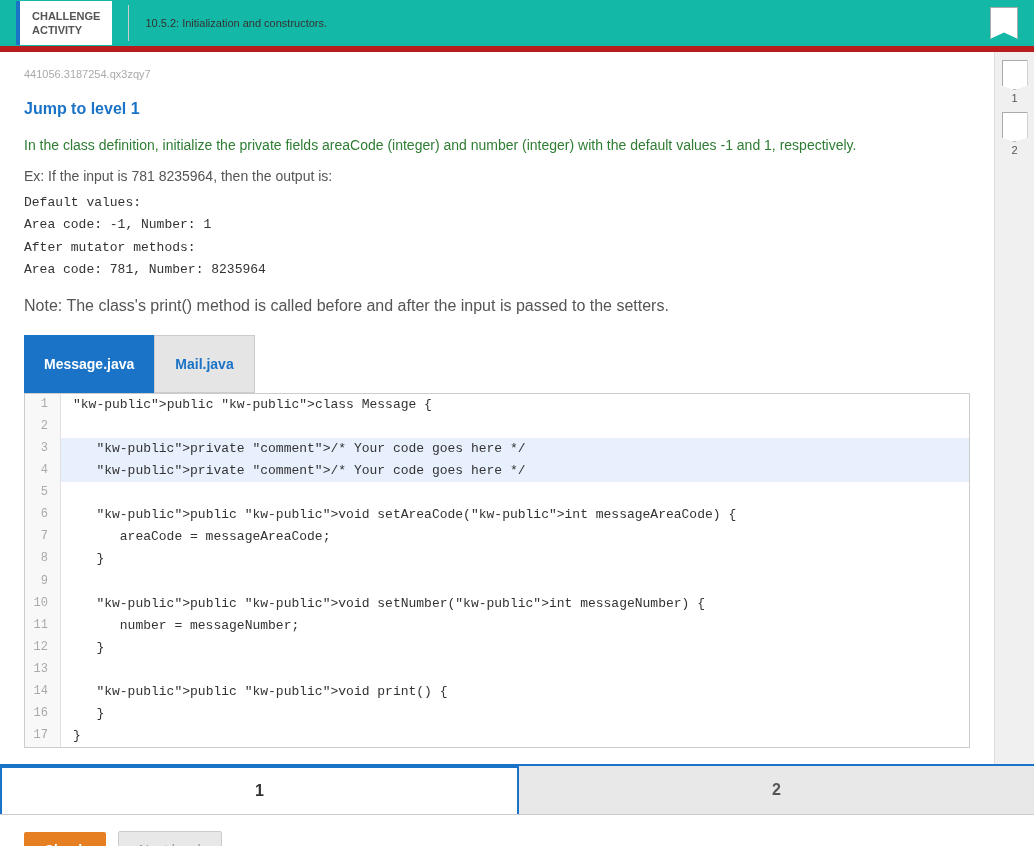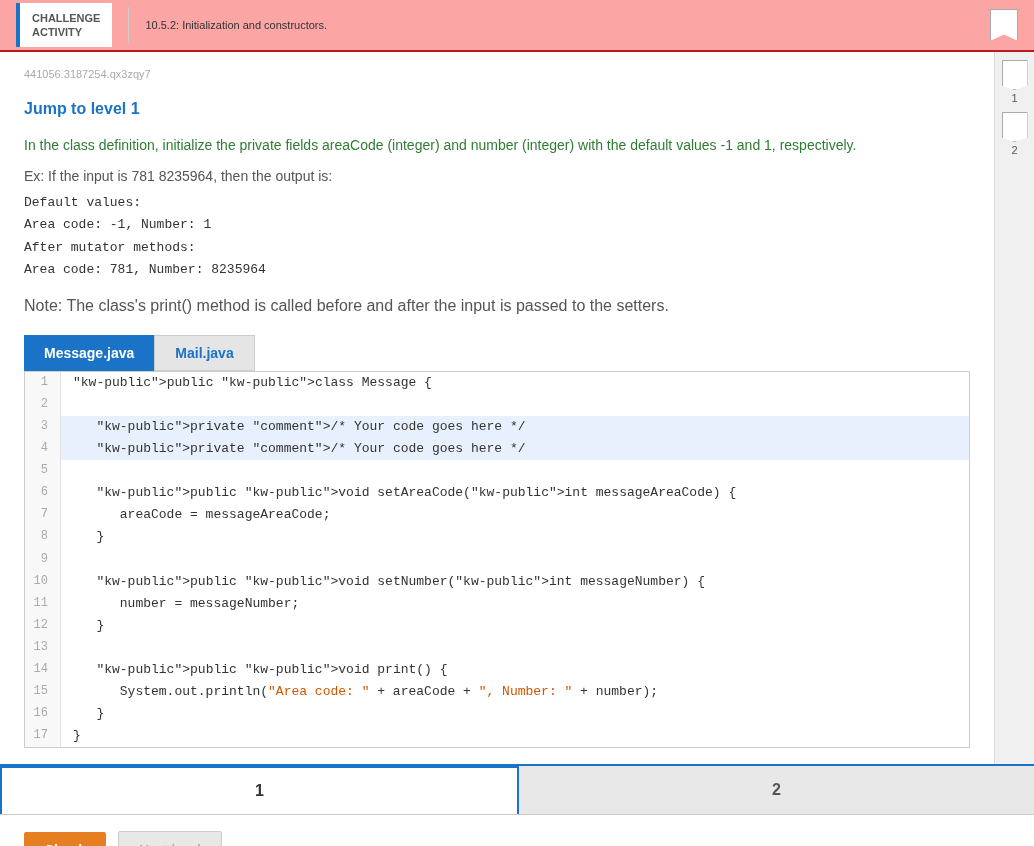--- a/index.html
+++ b/index.html
@@ -1,21 +1,21 @@
 <!DOCTYPE html>
 <html><head>
   <meta charset="utf-8">
   <style>
     * { box-sizing: border-box; margin: 0; padding: 0; }
     body { font-family: Arial, sans-serif; font-size: 14px; background: #f5f5f5; color: #333; }
 
     .app-container { width: 1034px; min-height: 846px; background: #fff; display: flex; flex-direction: column; }
 
     
-    .header { display: flex; align-items: center; background: #fca5a5; border-bottom: 2px solid #b91c1c; padding: 0 16px; min-height: 52px; }
+    .header { display: flex; align-items: center; background: #14b8a6; border-bottom: 6px solid #b91c1c; padding: 0 16px; min-height: 52px; }
     .header-left { display: flex; align-items: center; gap: 0; }
     .challenge-label { background: #fff; border-left: 4px solid #1a73c7; padding: 8px 12px; }
     .challenge-label-text { font-size: 11px; font-weight: bold; color: #555; line-height: 1.3; }
     .header-divider { width: 1px; background: #ccc; height: 36px; margin: 0 16px; }
     .header-title { font-size: 11px; color: #333; }
     .header-bookmark { margin-left: auto; }
     .bookmark-icon { width: 28px; height: 32px; border: 1.5px solid #aaa; clip-path: polygon(0 0, 100% 0, 100% 100%, 50% 80%, 0 100%); background: #fff; }
 
     
     .main-layout { display: flex; flex: 1; }
@@ -36,21 +36,21 @@
     .description { font-size: 14px; color: #2e7d32; margin-bottom: 12px; line-height: 1.6; }
 
     .example-label { font-size: 14px; color: #555; margin-bottom: 8px; }
 
     .code-block { font-family: 'Courier New', monospace; font-size: 13px; color: #333; background: transparent; margin-bottom: 16px; line-height: 1.7; }
 
     .note-text { font-size: 16px; color: #555; margin-bottom: 20px; }
 
     
     .tabs { display: flex; margin-bottom: 0; }
-    .tab { padding: 9px 20px; font-size: 14px; font-weight: bold; cursor: pointer; border: none; }
+    .tab { padding: 20px 20px; font-size: 14px; font-weight: bold; cursor: pointer; border: none; }
     .tab.active { background: #1a73c7; color: #fff; }
     .tab.inactive { background: #e5e5e5; color: #1a73c7; border: 1px solid #ccc; }
 
     
     .code-editor { border: 1px solid #ccc; background: #fff; font-family: 'Courier New', monospace; font-size: 13px; line-height: 1.7; overflow: hidden; margin-bottom: 0; }
     .code-line { display: flex; }
     .line-num { width: 36px; text-align: right; padding-right: 12px; color: #aaa; font-size: 12px; user-select: none; background: #f8f8f8; border-right: 1px solid #e0e0e0; padding-left: 4px; }
     .line-content { padding-left: 12px; flex: 1; white-space: pre; }
     .line-highlight { background: #e8f0fe; }
     .string { color: #d35400; }
@@ -165,24 +165,20 @@
           </div>
           <div class="code-line">
             <div class="line-num">13</div>
             <div class="line-content">&nbsp;</div>
           </div>
           <div class="code-line">
             <div class="line-num">14</div>
             <div class="line-content">   <span class="&lt;span">"kw-public"</span>&gt;public <span class="&lt;span">"kw-public"</span>&gt;void print() {</div>
           </div>
           <div class="code-line">
-            <div class="line-num">15</div>
-            <div class="line-content">      System.out.println(<span class="string">"Area code: "</span> + areaCode + <span class="string">", Number: "</span> + number);</div>
-          </div>
-          <div class="code-line">
             <div class="line-num">16</div>
             <div class="line-content">   }</div>
           </div>
           <div class="code-line">
             <div class="line-num">17</div>
             <div class="line-content">}</div>
           </div>
         </div>
 
     </div>

